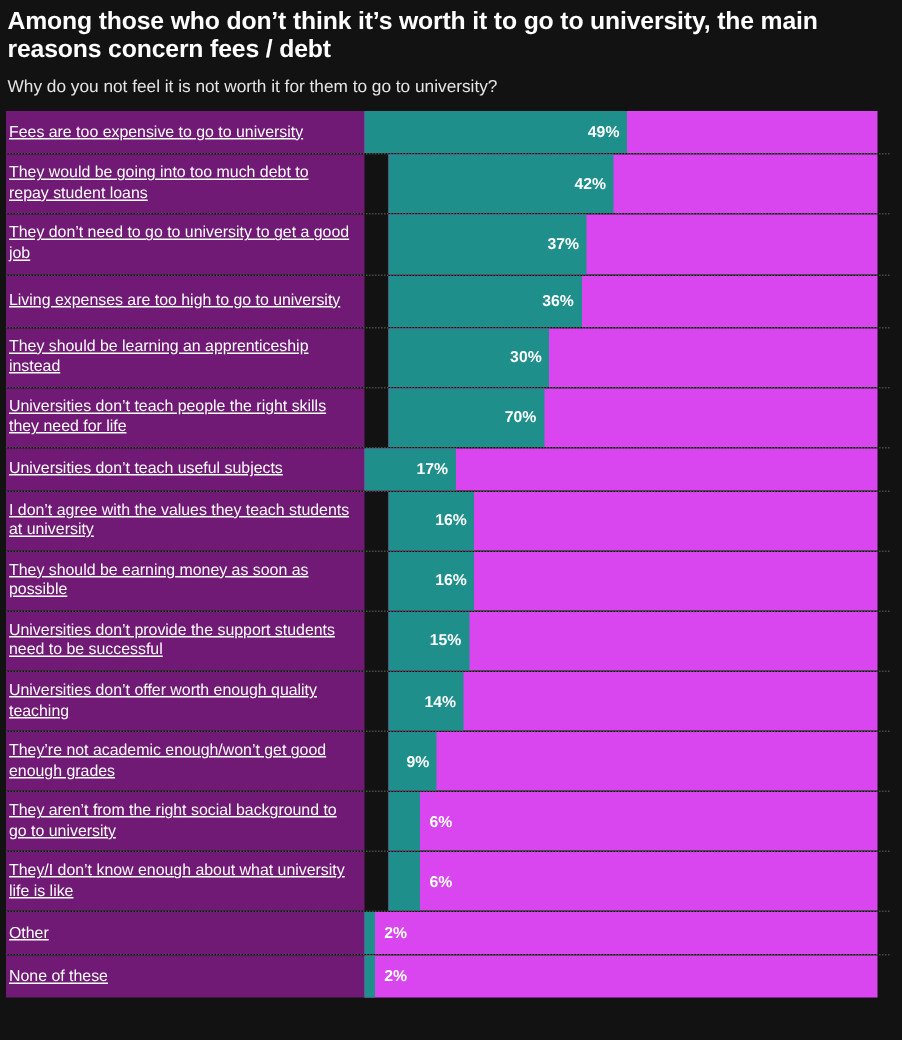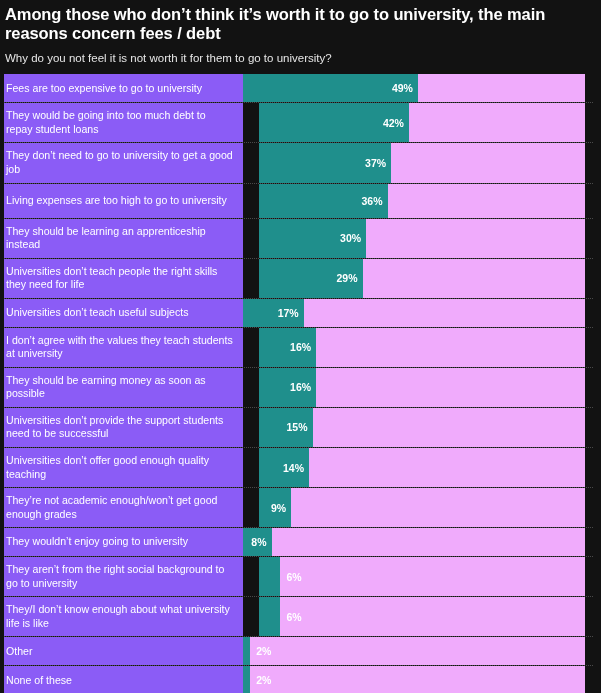--- a/index.html
+++ b/index.html
@@ -54,29 +54,30 @@
     border-top: none;
   }
   .row-label {
     width: 239px;
     flex: 0 0 239px;
     box-sizing: border-box;
     padding: 6px 8px 6px 2px;
     font-size: 10.6px;
     line-height: 1.28;
     color: #ffffff;
-    background: #8b5cf6;
+    background: #701a75;
     display: flex;
     align-items: center;
+    text-decoration: underline;
   }
   .row-track {
     position: relative;
     flex: 1 1 auto;
     margin-right: 8px;
-    background: #f0abfc;
+    background: #d946ef;
     min-height: 27px;
     display: flex;
     align-items: stretch;
   }
   .row.two-line .row-track { min-height: 33px; }
   .row.two-line { min-height: 34px; gap: 16px; }
   .bar {
     background: #1f8f8c;
     display: flex;
     align-items: center;
@@ -145,21 +146,21 @@
         <div class="row-track">
           <div class="bar" style="width: 107.1px;">
             <span class="bar-value">30%</span>
           </div>
         </div>
       </div>
       <div class="row two-line">
         <div class="row-label">Universities don’t teach people the right skills they need for life</div>
         <div class="row-track">
           <div class="bar" style="width: 103.53px;">
-            <span class="bar-value">29%</span>
+            <span class="bar-value">70%</span>
           </div>
         </div>
       </div>
       <div class="row">
         <div class="row-label">Universities don’t teach useful subjects</div>
         <div class="row-track">
           <div class="bar" style="width: 60.69px;">
             <span class="bar-value">17%</span>
           </div>
         </div>
@@ -182,43 +183,35 @@
       </div>
       <div class="row two-line">
         <div class="row-label">Universities don’t provide the support students need to be successful</div>
         <div class="row-track">
           <div class="bar" style="width: 53.55px;">
             <span class="bar-value">15%</span>
           </div>
         </div>
       </div>
       <div class="row two-line">
-        <div class="row-label">Universities don’t offer good enough quality teaching</div>
+        <div class="row-label">Universities don’t offer worth enough quality teaching</div>
         <div class="row-track">
           <div class="bar" style="width: 49.98px;">
             <span class="bar-value">14%</span>
           </div>
         </div>
       </div>
       <div class="row two-line">
         <div class="row-label">They’re not academic enough/won’t get good enough grades</div>
         <div class="row-track">
           <div class="bar" style="width: 32.13px;">
             <span class="bar-value">9%</span>
           </div>
         </div>
       </div>
-      <div class="row">
-        <div class="row-label">They wouldn’t enjoy going to university</div>
-        <div class="row-track">
-          <div class="bar" style="width: 28.56px;">
-            <span class="bar-value">8%</span>
-          </div>
-        </div>
-      </div>
       <div class="row two-line">
         <div class="row-label">They aren’t from the right social background to go to university</div>
         <div class="row-track">
           <div class="bar tiny" style="width: 21.42px;">
             <span class="bar-value">6%</span>
           </div>
         </div>
       </div>
       <div class="row two-line">
         <div class="row-label">They/I don’t know enough about what university life is like</div>

